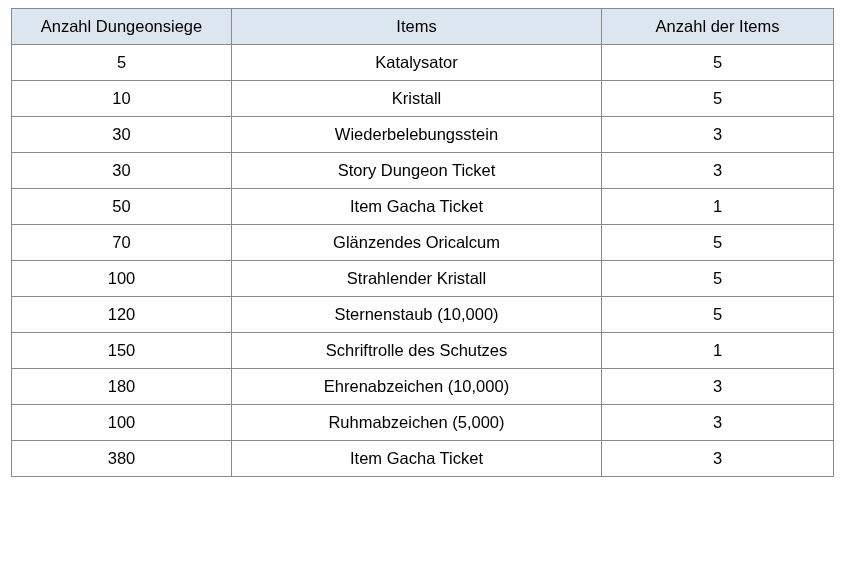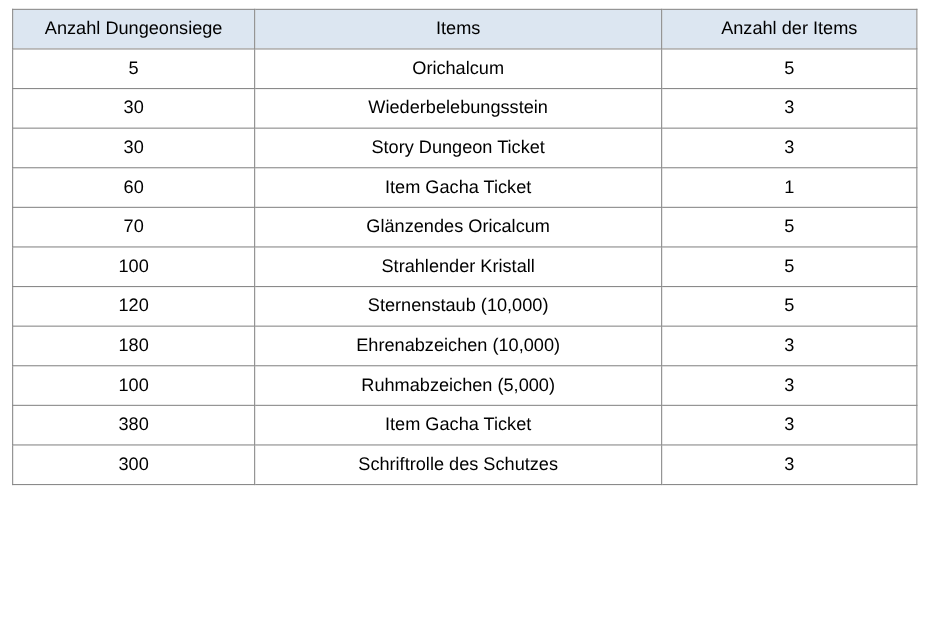--- a/index.html
+++ b/index.html
@@ -64,68 +64,73 @@
     <thead>
       <tr>
         <th>Anzahl Dungeonsiege</th>
         <th>Items</th>
         <th>Anzahl der Items</th>
       </tr>
     </thead>
     <tbody>
       <tr>
         <td>5</td>
-        <td>Orichalcum</td>
+        <td>Katalysator</td>
+        <td>5</td>
+      </tr>
+      <tr>
+        <td>10</td>
+        <td>Kristall</td>
         <td>5</td>
       </tr>
       <tr>
         <td>30</td>
         <td>Wiederbelebungsstein</td>
         <td>3</td>
       </tr>
       <tr>
         <td>30</td>
         <td>Story Dungeon Ticket</td>
         <td>3</td>
       </tr>
       <tr>
-        <td>60</td>
+        <td>50</td>
         <td>Item Gacha Ticket</td>
         <td>1</td>
       </tr>
       <tr>
         <td>70</td>
         <td>Glänzendes Oricalcum</td>
         <td>5</td>
       </tr>
       <tr>
         <td>100</td>
         <td>Strahlender Kristall</td>
         <td>5</td>
       </tr>
       <tr>
         <td>120</td>
         <td>Sternenstaub (10,000)</td>
         <td>5</td>
       </tr>
       <tr>
+        <td>150</td>
+        <td>Schriftrolle des Schutzes</td>
+        <td>1</td>
+      </tr>
+      <tr>
         <td>180</td>
         <td>Ehrenabzeichen (10,000)</td>
         <td>3</td>
       </tr>
       <tr>
         <td>100</td>
         <td>Ruhmabzeichen (5,000)</td>
         <td>3</td>
       </tr>
       <tr>
         <td>380</td>
         <td>Item Gacha Ticket</td>
         <td>3</td>
       </tr>
-      <tr>
-        <td>300</td>
-        <td>Schriftrolle des Schutzes</td>
-        <td>3</td>
-      </tr>
     </tbody>
   </table>
 </div>
 
 </body></html>

